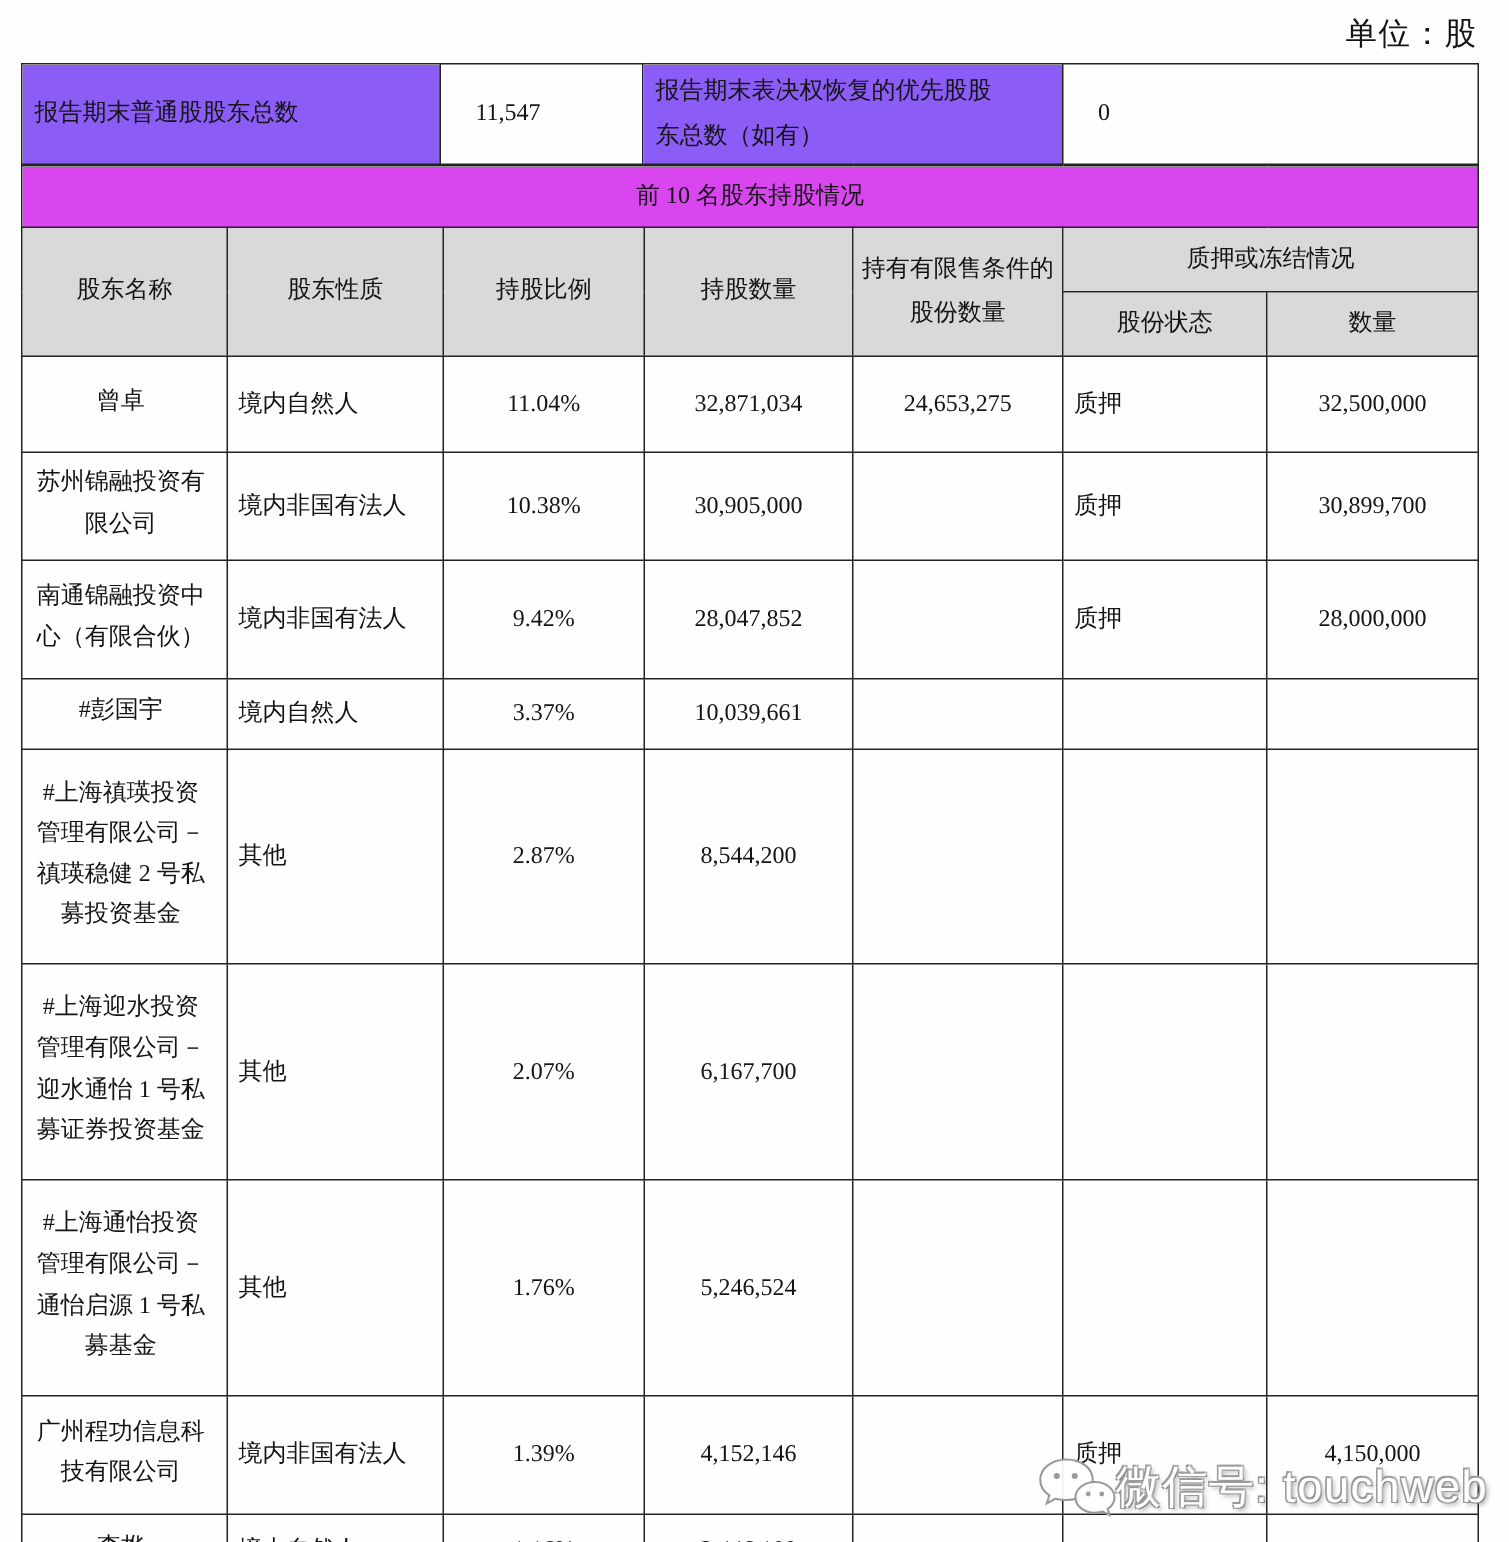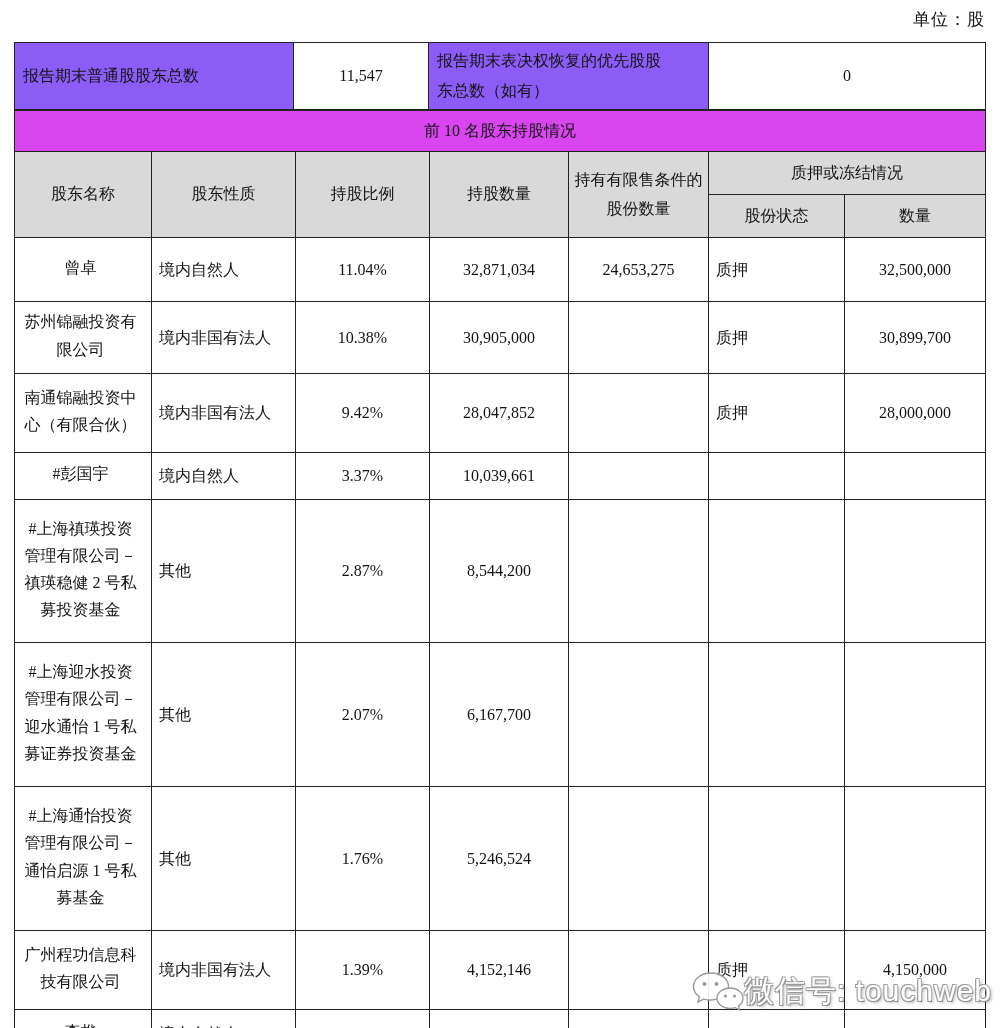--- a/index.html
+++ b/index.html
@@ -4,37 +4,37 @@
 <style>
   html,body{margin:0;padding:0;}
   body{
     width:1006px;height:1028px;overflow:hidden;position:relative;
     background:#fefefe;
     font-family:"Liberation Serif","DejaVu Serif",serif;
     color:#141414;
   }
   .unit-label{
     position:absolute;top:8px;right:21px;
-    font-size:17px;letter-spacing:1px;
+    font-size:21px;letter-spacing:1px;
   }
   .doc{position:absolute;left:14px;top:42px;width:971px;}
   table{border-collapse:collapse;table-layout:fixed;width:971px;}
   td,th{
     border:1px solid #222222;
     font-size:16px;font-weight:normal;
     vertical-align:middle;
     overflow:hidden;
     word-break:break-all;
   }
   .gray{background:#8b5cf6;}
   
   .summary-table td{height:66px;}
   .cell-label{padding:0 8px;text-align:left;line-height:1.9;}
   .cell-label.wrap{padding:0 44px 0 8px;}
-  .cell-val{padding:0 3px;text-align:center;}
+  .cell-val{padding:0 23px;text-align:left;}
   
   .section-title{height:38px;text-align:center;background:#d946ef;}
   .main-table thead th{background:#d9d9d9;text-align:center;padding:2px 4px;line-height:1.8;}
   .main-table thead tr.sub th{height:38px;}
   .th-group{height:38px;}
   
   .main-table td{line-height:1.7;}
   .cell-name{padding:0 12px 4px 7px;text-align:center;}
   .cell-nature{padding:4px 4px 4px 7px;text-align:left;}
   .cell-num{padding:4px 7px;text-align:center;}

